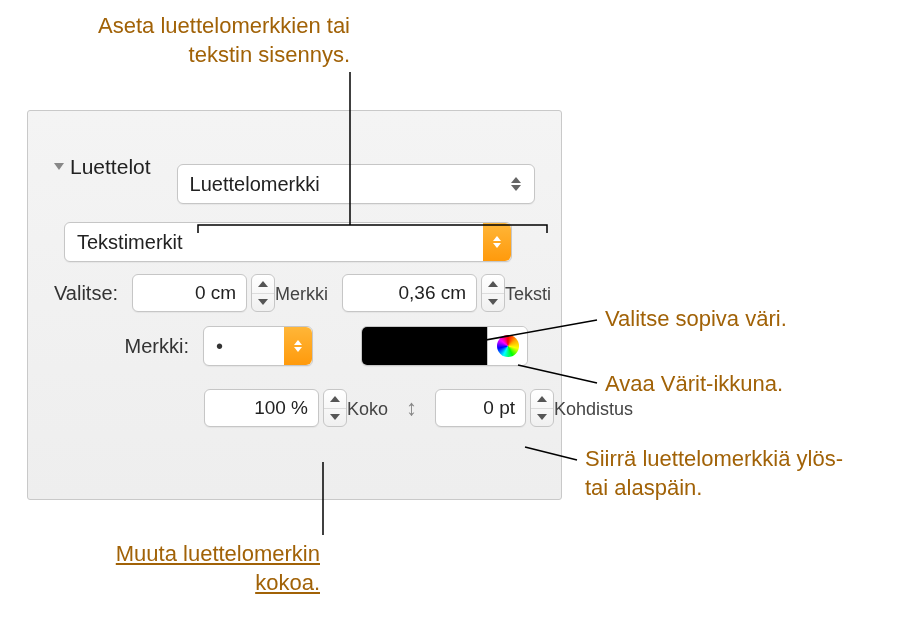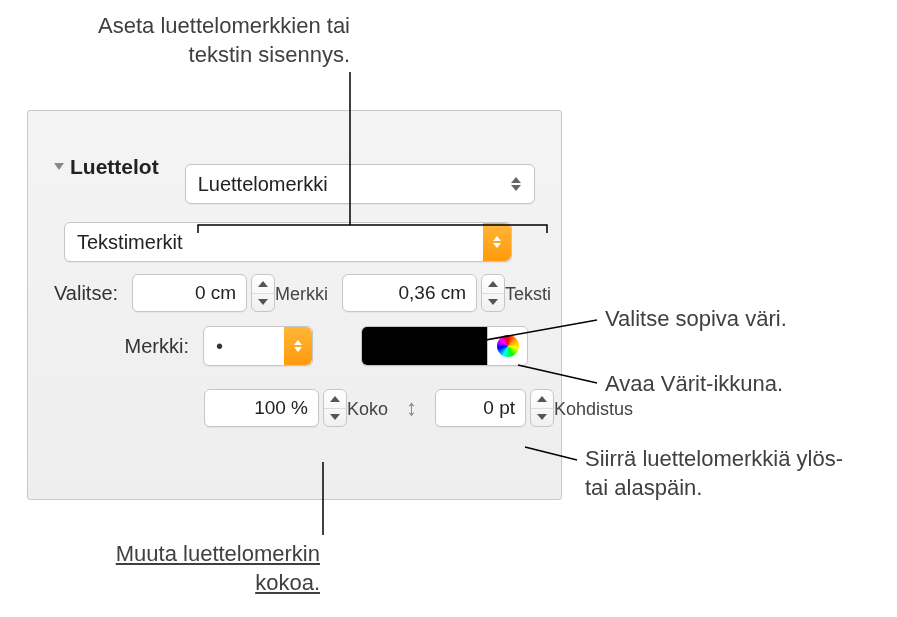--- a/index.html
+++ b/index.html
@@ -10,21 +10,21 @@
     width: 897px;
     height: 617px;
     position: relative;
     background: #fff;
   }
 
   
   .callout {
     position: absolute;
     font-size: 22px;
-    color: #404040;
+    color: #a16207;
     line-height: 1.3;
   }
   .callout.right-align { text-align: right; }
 
   
   .leaders {
     position: absolute;
     left: 0; top: 0;
     width: 897px; height: 617px;
     pointer-events: none;
@@ -56,21 +56,21 @@
     gap: 16px;
   }
   .disclosure {
     width: 0; height: 0;
     border-top: 7px solid #888;
     border-left: 5px solid transparent;
     border-right: 5px solid transparent;
     margin-right: 6px;
   }
   .header-label {
-    font-weight: 700;
+    font-weight: 400;
     font-size: 21px;
     color: #222;
   }
 
   
   .popup-white {
     display: flex;
     align-items: center;
     background: #fff;
     border: 1px solid #c6c6c6;

